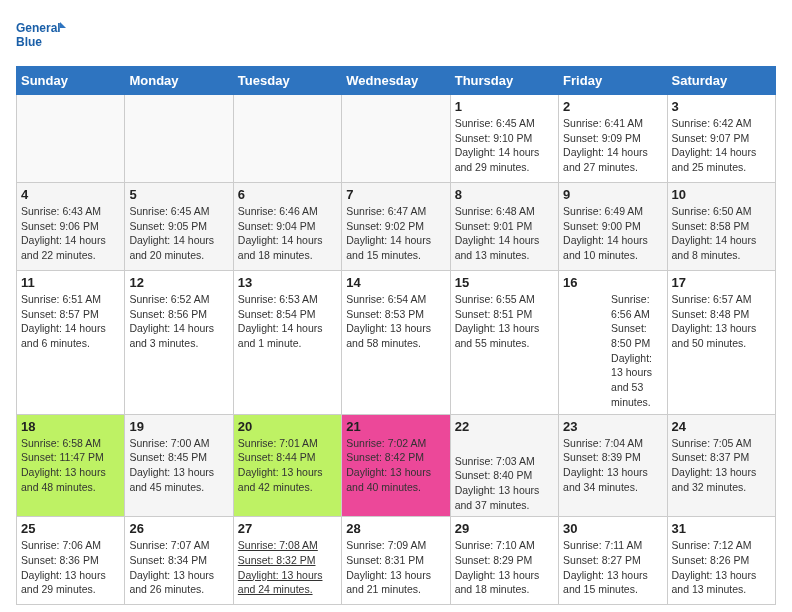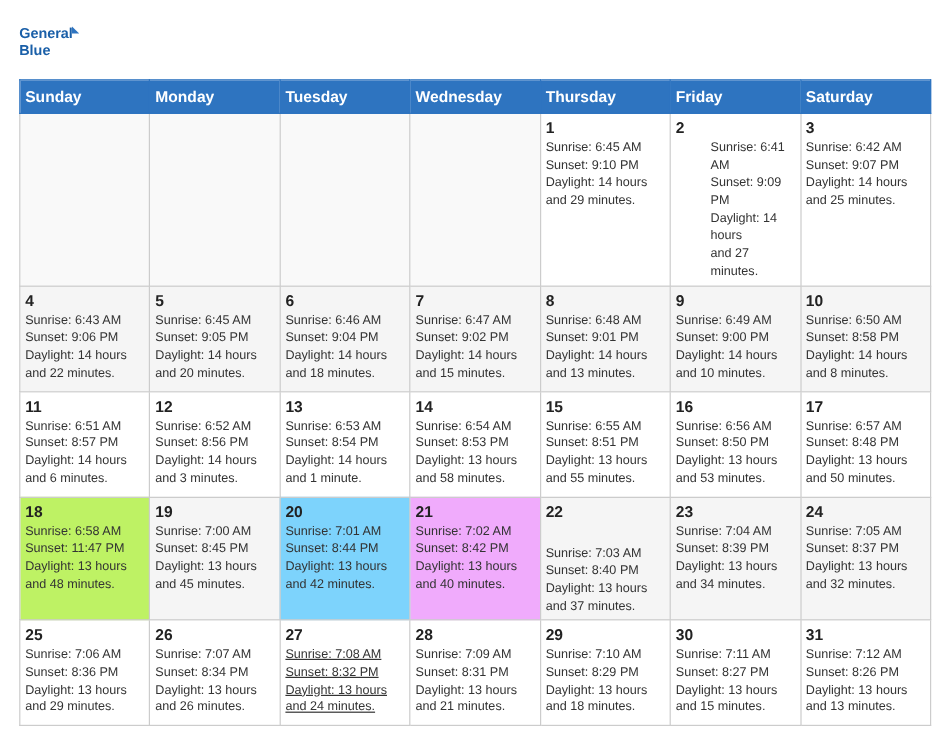--- a/index.html
+++ b/index.html
@@ -110,21 +110,21 @@
         <td class="empty"></td>
         <td>
           <div class="day-number">1</div>
           <div class="day-info" style="white-space: pre-line;">Sunrise: 6:45 AM
 Sunset: 9:10 PM
 Daylight: 14 hours
 and 29 minutes.</div>
         </td>
         <td>
           <div class="day-number">2</div>
-          <div class="day-info" style="white-space: pre-line; margin-left: 29px;">Sunrise: 6:41 AM
+          <div class="day-info" style="white-space: pre-line;">Sunrise: 6:41 AM
 Sunset: 9:09 PM
 Daylight: 14 hours
 and 27 minutes.</div>
         </td>
         <td>
           <div class="day-number">3</div>
           <div class="day-info" style="white-space: pre-line;">Sunrise: 6:42 AM
 Sunset: 9:07 PM
 Daylight: 14 hours
 and 25 minutes.</div>
@@ -212,21 +212,21 @@
         </td>
         <td>
           <div class="day-number">15</div>
           <div class="day-info" style="white-space: pre-line;">Sunrise: 6:55 AM
 Sunset: 8:51 PM
 Daylight: 13 hours
 and 55 minutes.</div>
         </td>
         <td>
           <div class="day-number">16</div>
-          <div class="day-info" style="white-space: pre-line;">Sunrise: 6:56 AM
+          <div class="day-info" style="white-space: pre-line; margin-left: 48px;">Sunrise: 6:56 AM
 Sunset: 8:50 PM
 Daylight: 13 hours
 and 53 minutes.</div>
         </td>
         <td>
           <div class="day-number">17</div>
           <div class="day-info" style="white-space: pre-line;">Sunrise: 6:57 AM
 Sunset: 8:48 PM
 Daylight: 13 hours
 and 50 minutes.</div>
@@ -240,28 +240,28 @@
 Daylight: 13 hours
 and 48 minutes.</div>
         </td>
         <td style="background: rgb(245, 245, 245);">
           <div class="day-number">19</div>
           <div class="day-info" style="white-space: pre-line;">Sunrise: 7:00 AM
 Sunset: 8:45 PM
 Daylight: 13 hours
 and 45 minutes.</div>
         </td>
-        <td style="background: #7dd3fc;">
+        <td style="background: #bef264;">
           <div class="day-number">20</div>
           <div class="day-info" style="white-space: pre-line;">Sunrise: 7:01 AM
 Sunset: 8:44 PM
 Daylight: 13 hours
 and 42 minutes.</div>
         </td>
-        <td style="background: #f0abfc;">
+        <td style="background: #ec4899;">
           <div class="day-number">21</div>
           <div class="day-info" style="white-space: pre-line;">Sunrise: 7:02 AM
 Sunset: 8:42 PM
 Daylight: 13 hours
 and 40 minutes.</div>
         </td>
         <td style="background: rgb(245, 245, 245);">
           <div class="day-number">22</div>
           <div class="day-info" style="white-space: pre-line; margin-top: 20px;">Sunrise: 7:03 AM
 Sunset: 8:40 PM

